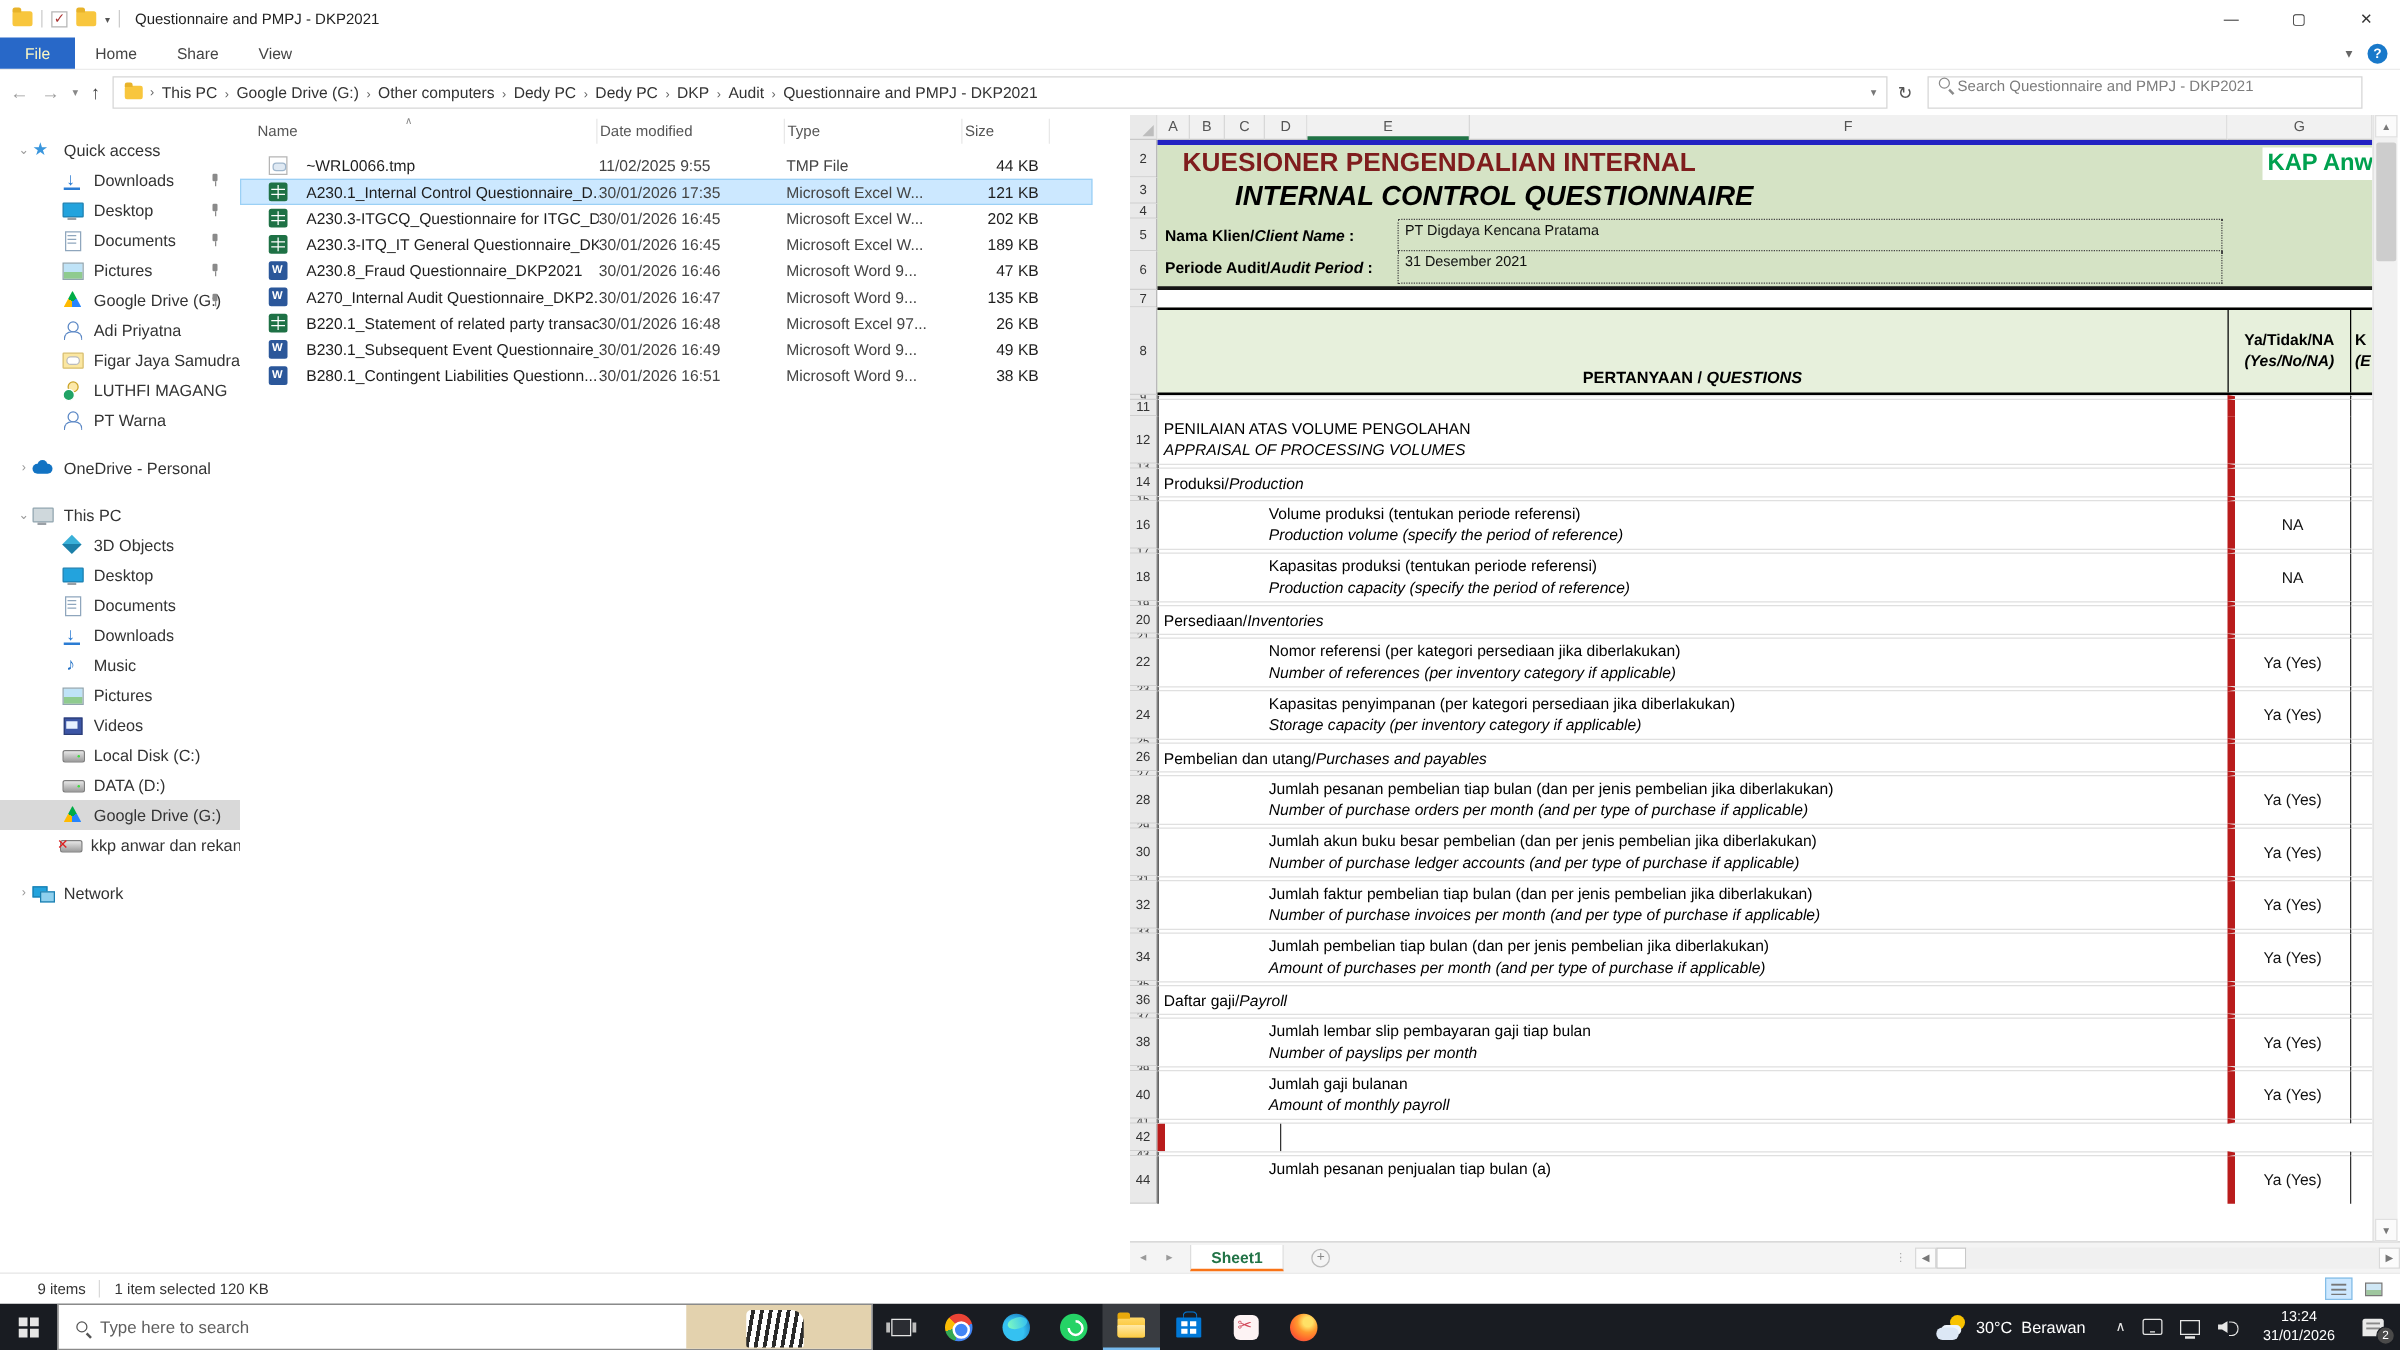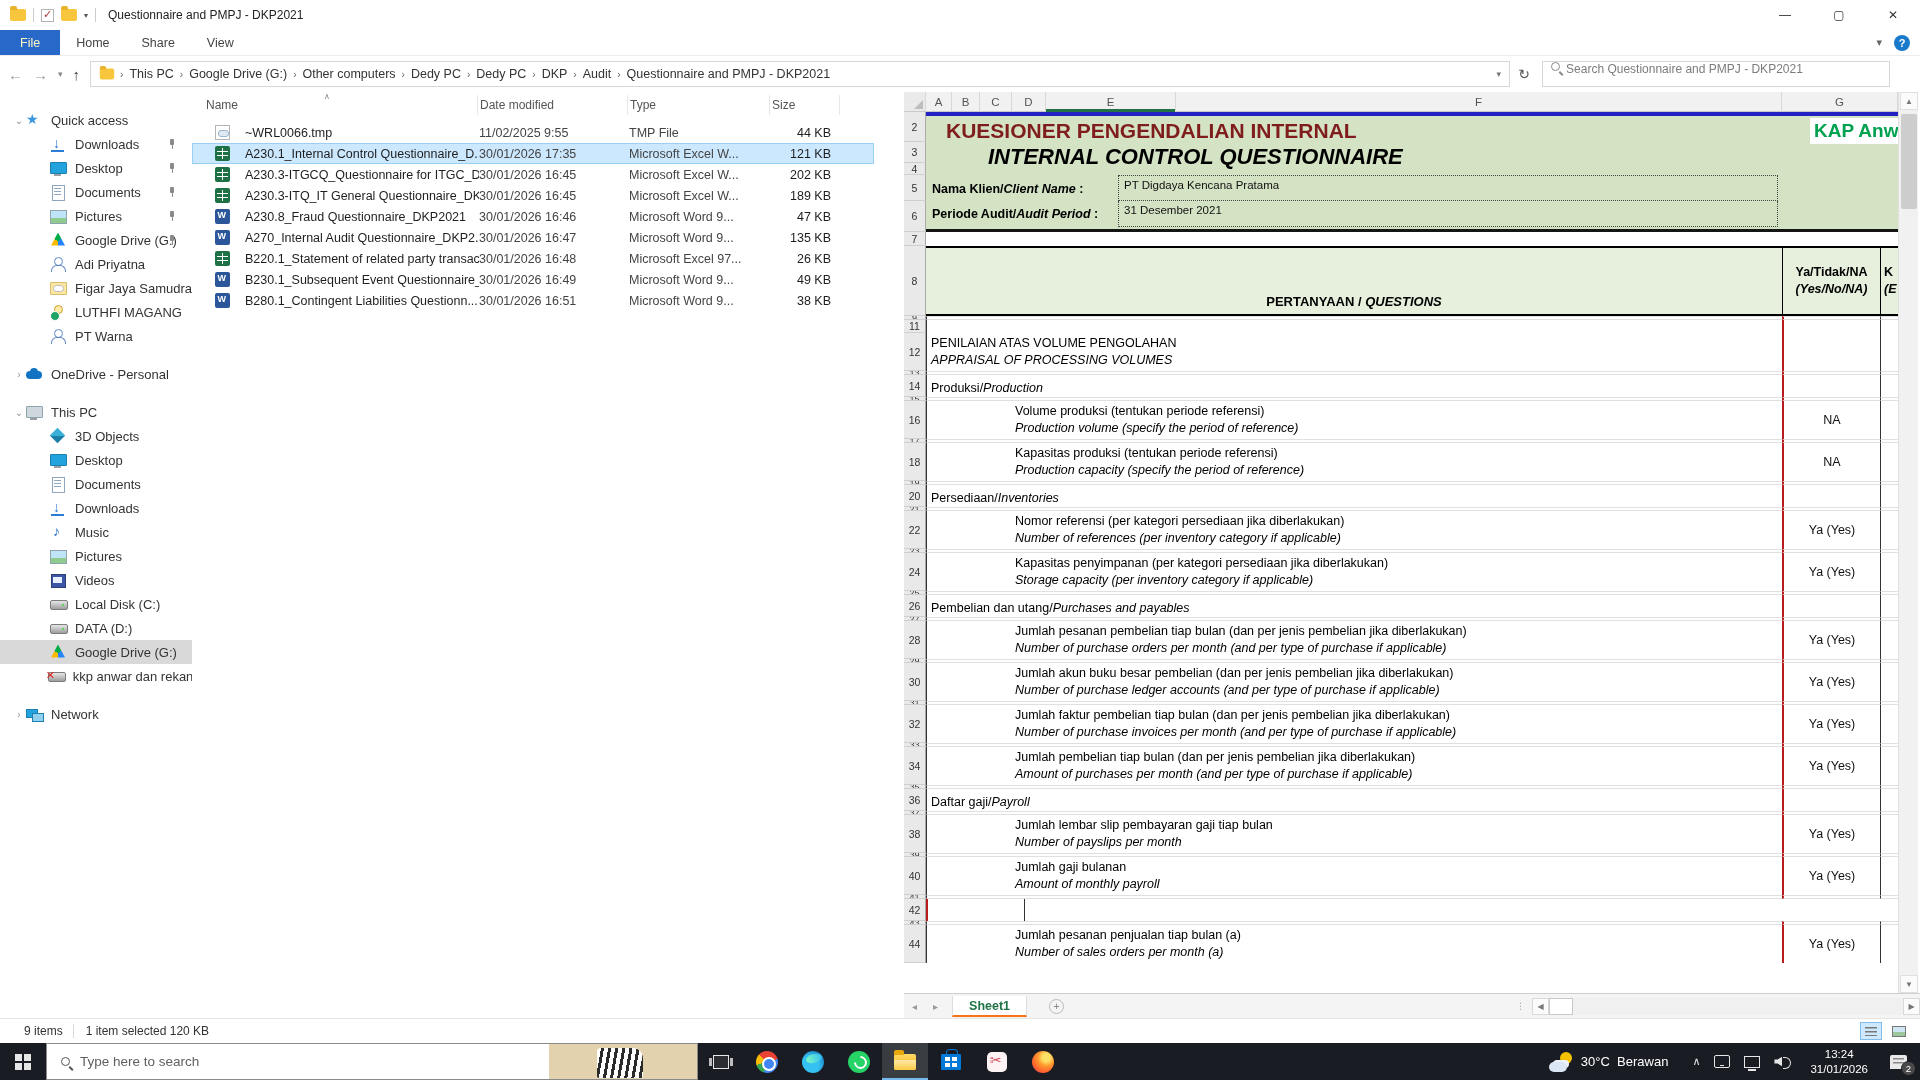--- a/index.html
+++ b/index.html
@@ -191,21 +191,21 @@
     display:flex; flex-direction:column; align-items:flex-start; justify-content:center;
     font-size:12.5px; font-weight:bold; overflow:hidden; padding-left:3px; line-height:1.35;}
   .row8 .khead .it{ font-style:italic; white-space:nowrap; }
 
   .sheetrows{ position:absolute; left:0; top:224px; width:994px; height:677px; overflow:hidden; }
   .srow{ display:flex; }
   .srow .rnum{ width:22px; flex:0 0 auto; background:#e9e9e9; border-right:1px solid #a9a9a9;
     border-bottom:1px solid #cfcfcf; font-size:10.5px; color:#333;
     display:flex; align-items:center; justify-content:center; overflow:hidden; }
   .srow .rq{ width:856px; flex:0 0 auto; border-left:1px solid #333; overflow:hidden; }
-  .srow .rans{ width:98px; flex:0 0 auto; border-left:2px solid #b91c1c; display:flex;
+  .srow .rans{ width:98px; flex:0 0 auto; border-left:6px solid #b91c1c; display:flex;
     align-items:center; justify-content:center; font-size:12.5px; color:#111; }
   .srow .rk{ width:18px; flex:0 0 auto; border-left:1px solid #333; }
   .rid,.ren{ display:block; font-size:12.5px; color:#000; line-height:17px; white-space:nowrap; }
   .ren{ font-style:italic; }
   .t-gray{ height:38px; }
   .t-gray .rq,.t-gray .rans,.t-gray .rk{ background:#d9d9d9; }
   .t-gray .rid,.t-gray .ren{ font-weight:bold; padding-left:4px; }
   .t-gray .rq{ padding-top:2px; }
   .t-blank{ height:13px; }
   .t-boldrow{ height:38px; }
@@ -234,21 +234,21 @@
   .hs-thumb{ width:24px; height:17px; background:#fff; border:1px solid #c8c8c8; }
   .hs-track{ width:330px; height:17px; background:#f0f0f0; }
   .vscroll{ position:absolute; right:2px; top:0; width:20px; height:901px; background:#f1f1f1; border-left:1px solid #e0e0e0;}
   .vs-btn{ position:absolute; left:1px; width:18px; height:18px; background:#fbfbfb; border:1px solid #e0e0e0;
     color:#777; font-size:8px; display:flex; align-items:center; justify-content:center; }
   .vs-thumb{ position:absolute; left:2px; top:22px; width:16px; height:95px; background:#cdcdcd; border-radius:2px; }
 
   
   .statusbar{ position:absolute; left:0; bottom:0; right:0; height:25px; background:#fff;
     border-top:1px solid #e5e5e5; display:flex; align-items:center; font-size:12px; color:#333; }
-  .sb-items{ padding:0 10px 0 24px; }
+  .sb-items{ padding:0 10px 0 0;margin-left:30px; }
   .sb-sep{ width:1px; height:14px; background:#d9d9d9; }
   .sb-selection{ padding:0 12px; }
   .sb-views{ margin-left:auto; display:flex; gap:6px; padding-right:10px; }
   .view-btn{ width:22px; height:18px; border:1px solid transparent; display:flex; align-items:center; justify-content:center; }
   .view-btn.active{ background:#cde8ff; border-color:#84bde6; }
   .vb-details{ width:12px; height:10px;
     background:linear-gradient(#777,#777) 0 1px/12px 1.5px no-repeat,
                linear-gradient(#777,#777) 0 5px/12px 1.5px no-repeat,
                linear-gradient(#777,#777) 0 9px/12px 1.5px no-repeat; }
   .vb-thumbs{ width:14px; height:11px; border:1.5px solid #777; background:linear-gradient(180deg,#cfe7f5 60%,#9fc79f 60%); }
@@ -908,21 +908,20 @@
               <div class="srow t-sliver">
                 <span class="rnum">43</span>
                 <span class="rq"></span>
                 <span class="rans"></span>
                 <span class="rk"></span>
               </div>
               <div class="srow t-q">
                 <span class="rnum">44</span>
                 <span class="rq">
                   <span class="rid">Jumlah pesanan penjualan tiap bulan (a)</span>
-                  <span class="ren">Number of sales orders per month (a)</span>
                 </span>
                 <span class="rans">
                   <span>Ya (Yes)</span>
                 </span>
                 <span class="rk"></span>
               </div>
             </div>
         </div>
 
         <div class="tabstrip">

